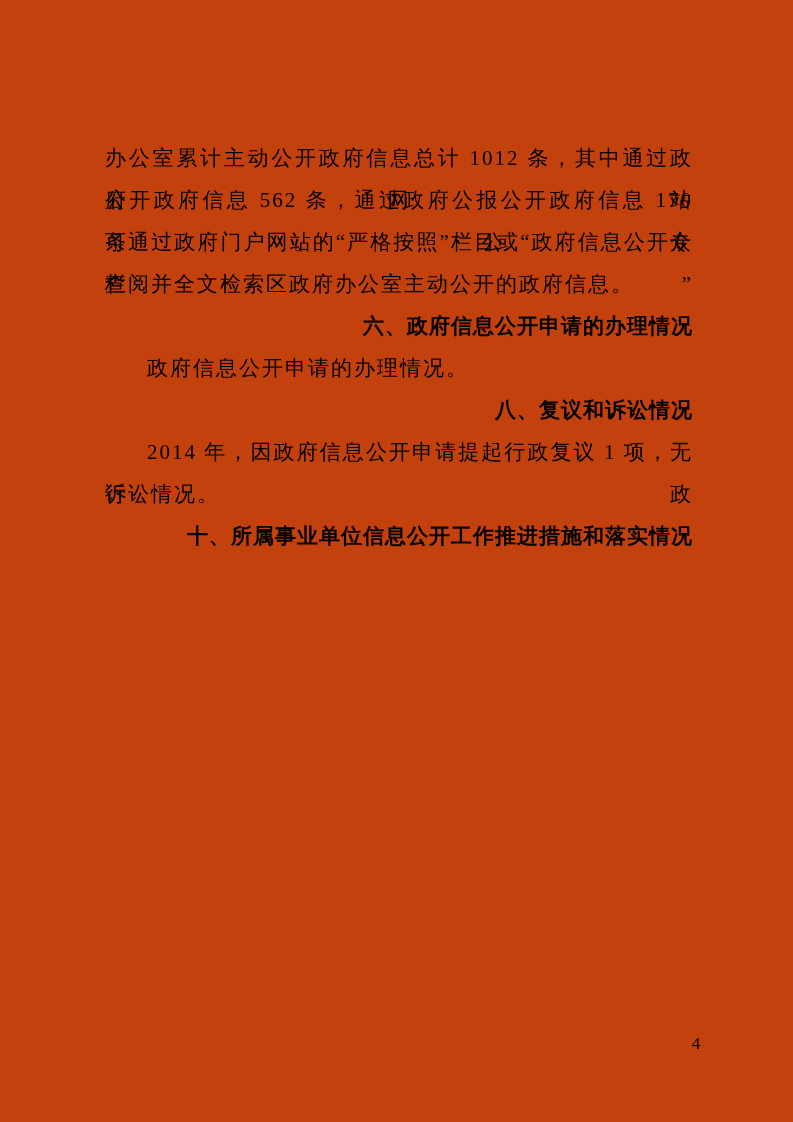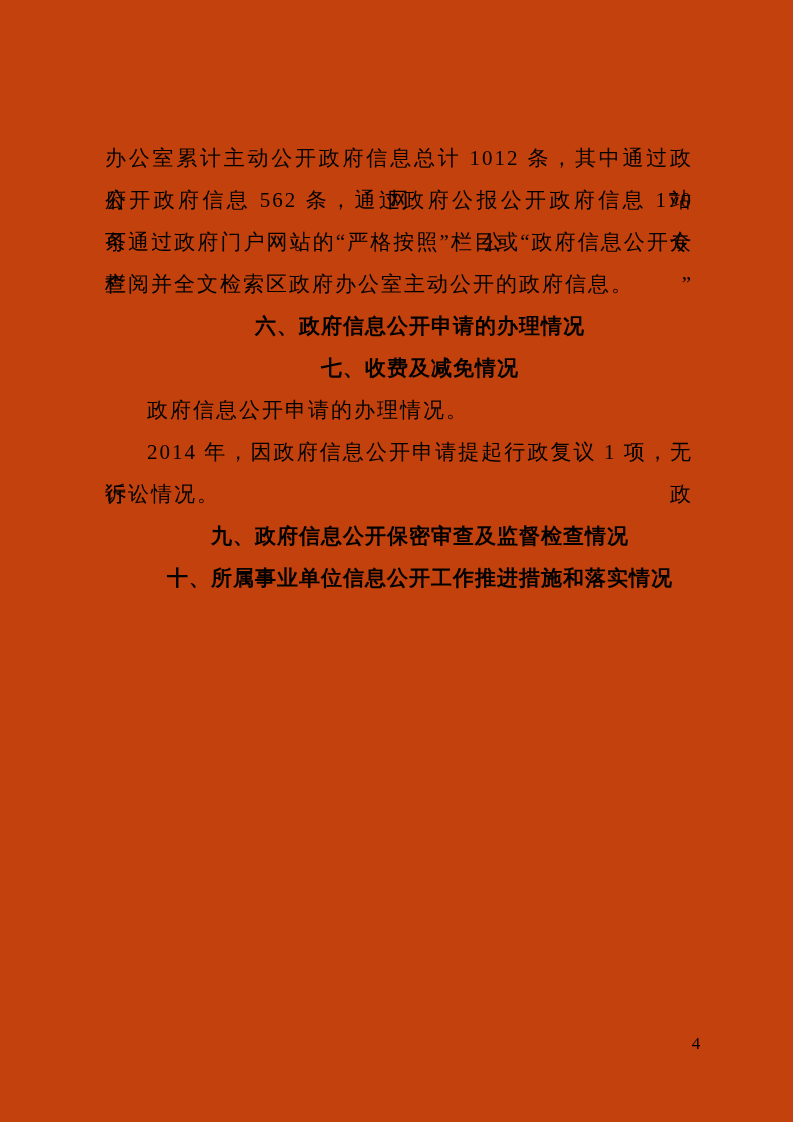--- a/index.html
+++ b/index.html
@@ -47,21 +47,21 @@
     text-indent: 2em;
   }
   .heading {
     margin: 0;
     height: 42px;
     line-height: 42px;
     font-size: 21px;
     font-weight: 700;
     letter-spacing: 1px;
     text-indent: 2em;
-    text-align: center;
+    text-align: right;
     font-family: "Liberation Sans", "DejaVu Sans", sans-serif;
   }
   .page-number {
     position: absolute;
     left: 684px;
     top: 1030px;
     width: 24px;
     height: 28px;
     line-height: 28px;
     font-size: 17px;
@@ -78,33 +78,32 @@
     <div class="para">
       <div class="line">办公室累计主动公开政府信息总计 1012 条，其中通过政府网站</div>
       <div class="line">公开政府信息 562 条，通过政府公报公开政府信息 170 条。公众</div>
       <div class="line">可通过政府门户网站的“严格按照”栏目或“政府信息公开专栏”</div>
       <div class="line last">查阅并全文检索区政府办公室主动公开的政府信息。</div>
     </div>
 
     <h2 class="heading">六、政府信息公开申请的办理情况</h2>
 
 
-    <h2 class="heading">七、收费及减免情况</h2>
 
     <div class="para">
       <div class="line last indent">政府信息公开申请的办理情况。</div>
     </div>
 
+    <h2 class="heading">八、复议和诉讼情况</h2>
 
     <div class="para">
       <div class="line indent">2014 年，因政府信息公开申请提起行政复议 1 项，无行政</div>
       <div class="line last">诉讼情况。</div>
     </div>
 
-    <h2 class="heading">九、政府信息公开保密审查及监督检查情况</h2>
 
 
     <h2 class="heading">十、所属事业单位信息公开工作推进措施和落实情况</h2>
 
 
   </div>
 
   <div class="page-number">4</div>
 </div>
 

